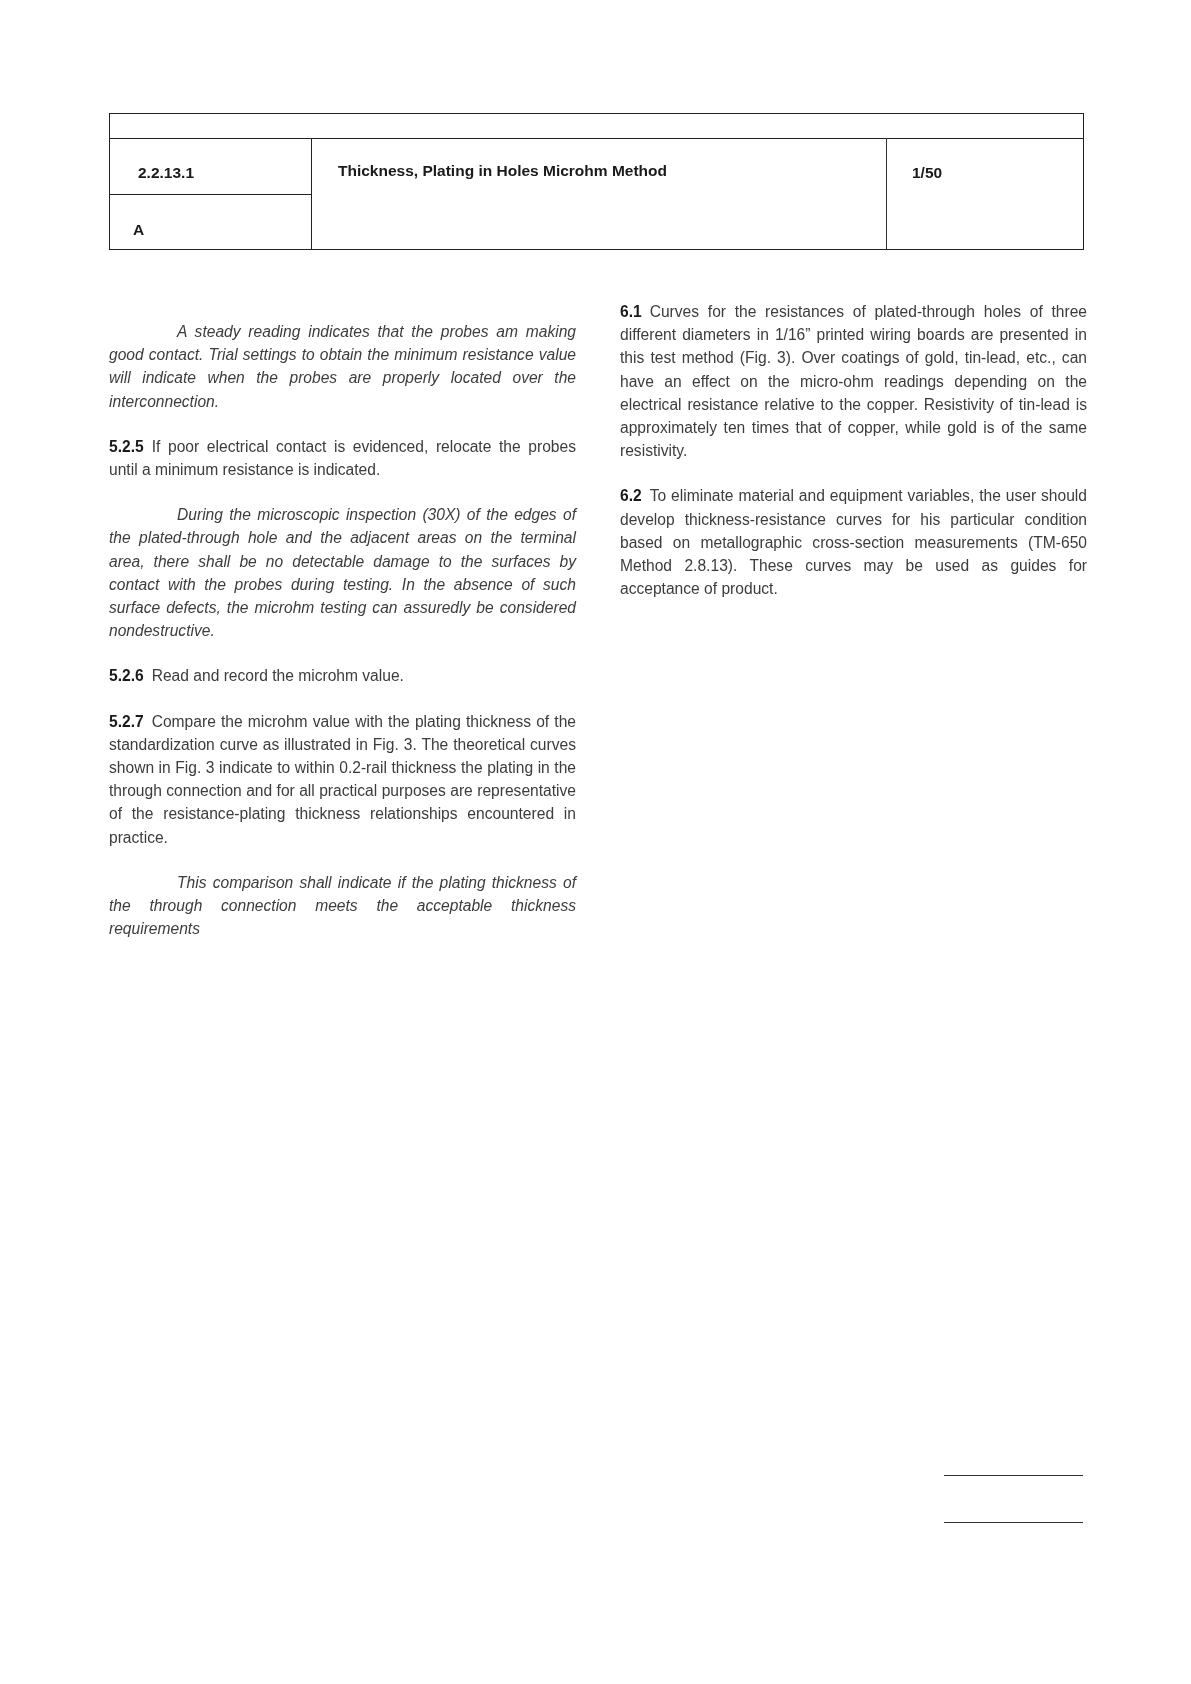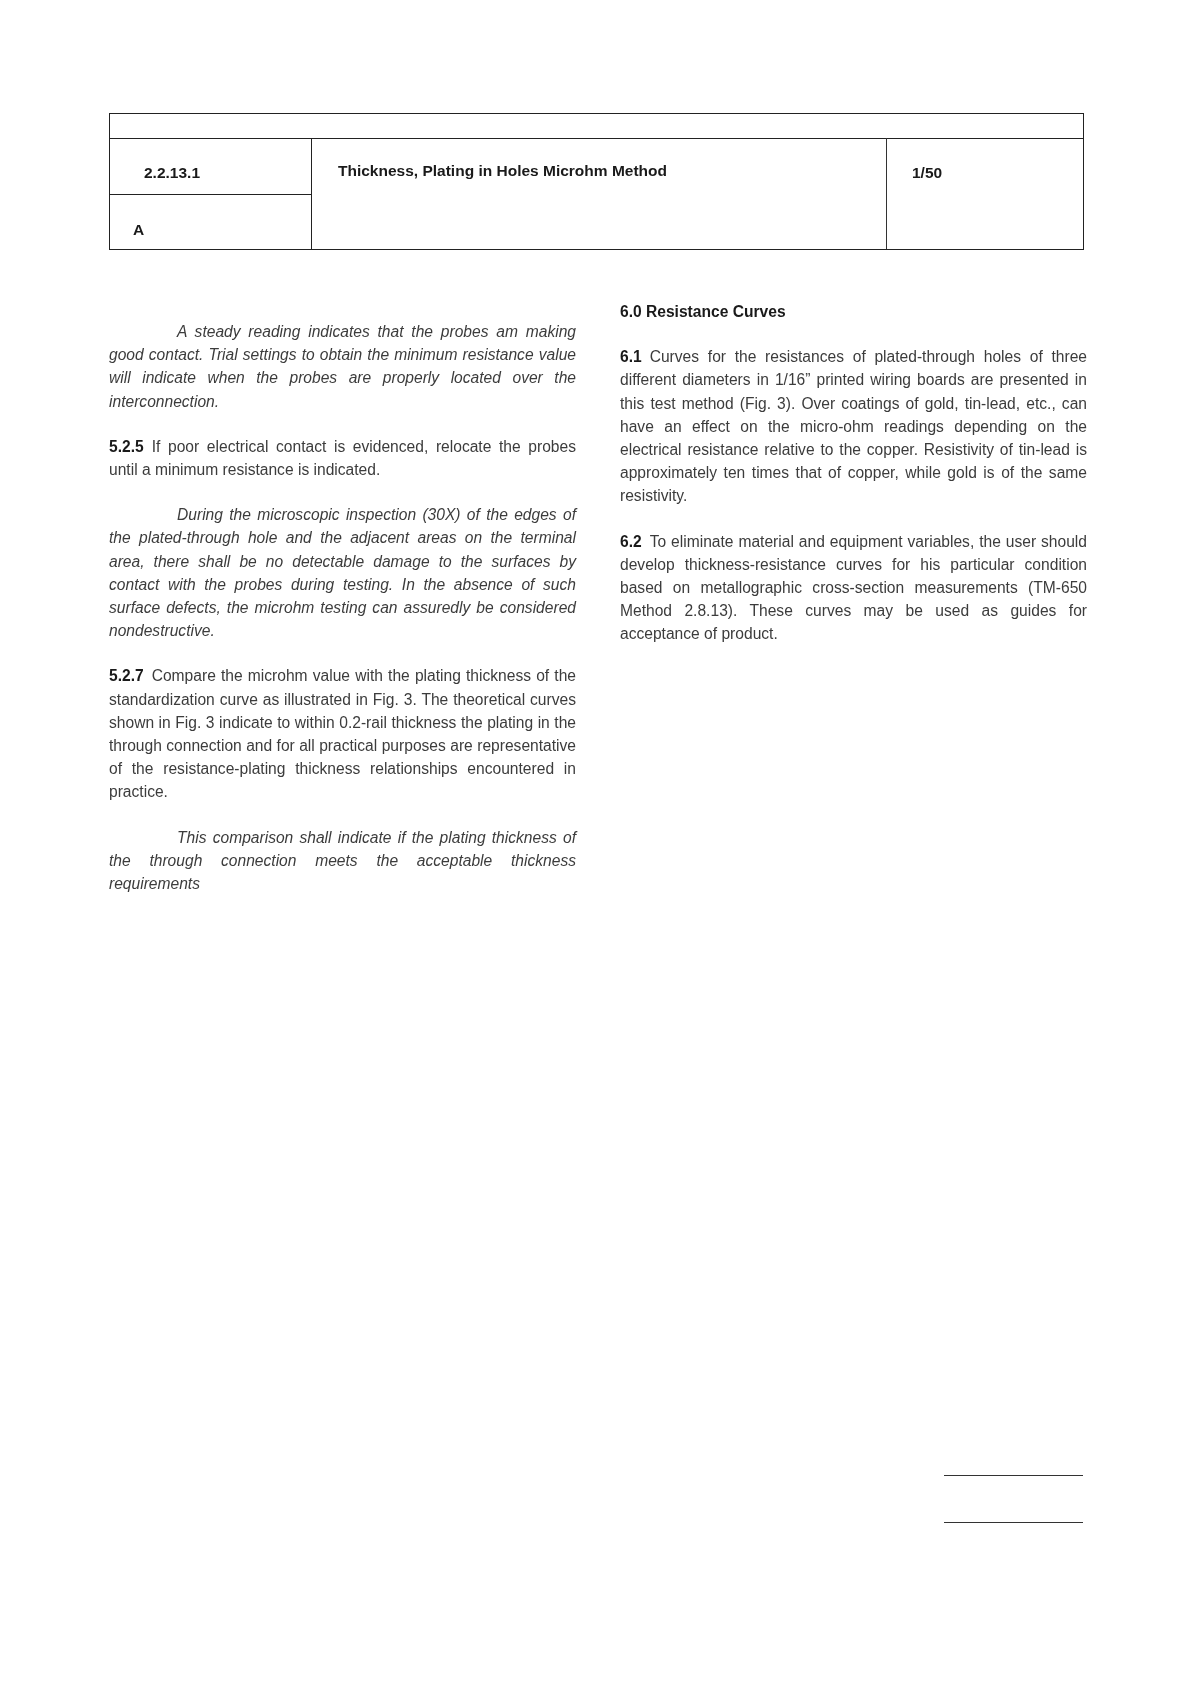--- a/index.html
+++ b/index.html
@@ -46,34 +46,34 @@
   </style>
 </head>
 <body>
 
 <div class="hdr">
   <div class="toprow"></div>
   <div class="c1">
     <div class="split"></div>
   </div>
   <div class="c3"></div>
-  <span class="t" style="left:34px; top:50px;">2.2.13.1</span>
+  <span class="t" style="left:28px; top:50px;">2.2.13.1</span>
   <span class="t" style="left:23px; top:107px;">A</span>
   <span class="t" style="left:228px; top:48px;">Thickness, Plating in Holes Microhm Method</span>
   <span class="t" style="left:802px; top:50px;">1/50</span>
 </div>
 
 <div class="col left">
   <p class="it">A steady reading indicates that the probes am making good contact. Trial settings to obtain the minimum resistance value will indicate when the probes are properly located over the interconnection.</p>
   <p><span class="num">5.2.5</span><span>If poor electrical contact is evidenced, relocate the probes until a minimum resistance is indicated.</span></p>
   <p class="it">During the microscopic inspection (30X) of the edges of the plated-through hole and the adjacent areas on the terminal area, there shall be no detectable damage to the surfaces by contact with the probes during testing. In the absence of such surface defects, the microhm testing can assuredly be considered nondestructive.</p>
+  <p><span class="num">5.2.6</span><span>Read and record the microhm value.</span></p>
   <p><span class="num">5.2.7</span><span>Compare the microhm value with the plating thickness of the standardization curve as illustrated in Fig. 3. The theoretical curves shown in Fig. 3 indicate to within 0.2-rail thickness the plating in the through connection and for all practical purposes are representative of the resistance-plating thickness relationships encountered in practice.</span></p>
   <p class="it">This comparison shall indicate if the plating thickness of the through connection meets the acceptable thickness requirements</p>
 </div>
 
 <div class="col right">
-  <h3>6.0  Resistance Curves</h3>
   <p><span class="num">6.1</span><span>Curves for the resistances of plated-through holes of three different diameters in 1/16” printed wiring boards are presented in this test method (Fig. 3). Over coatings of gold, tin-lead, etc., can have an effect on the micro-ohm readings depending on the electrical resistance relative to the copper. Resistivity of tin-lead is approximately ten times that of copper, while gold is of the same resistivity.</span></p>
   <p><span class="num">6.2</span><span>To eliminate material and equipment variables, the user should develop thickness-resistance curves for his particular condition based on metallographic cross-section measurements (TM-650 Method 2.8.13). These curves may be used as guides for acceptance of product.</span></p>
 </div>
 
 <div class="sigline" style="top:1475px;"></div>
 <div class="sigline" style="top:1522px;"></div>
 
 </body></html>

